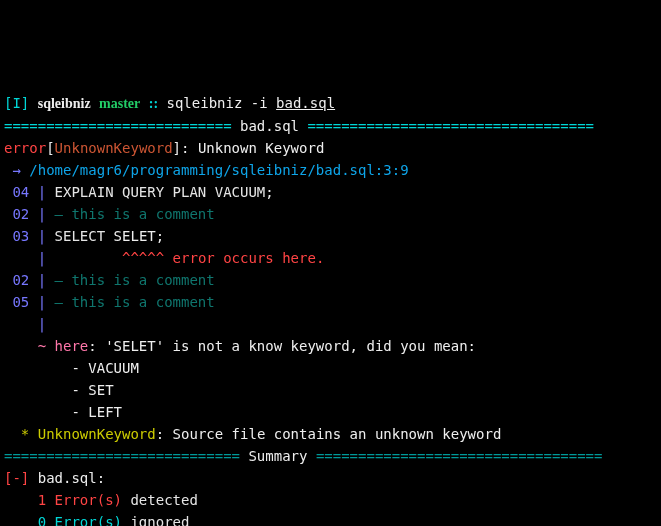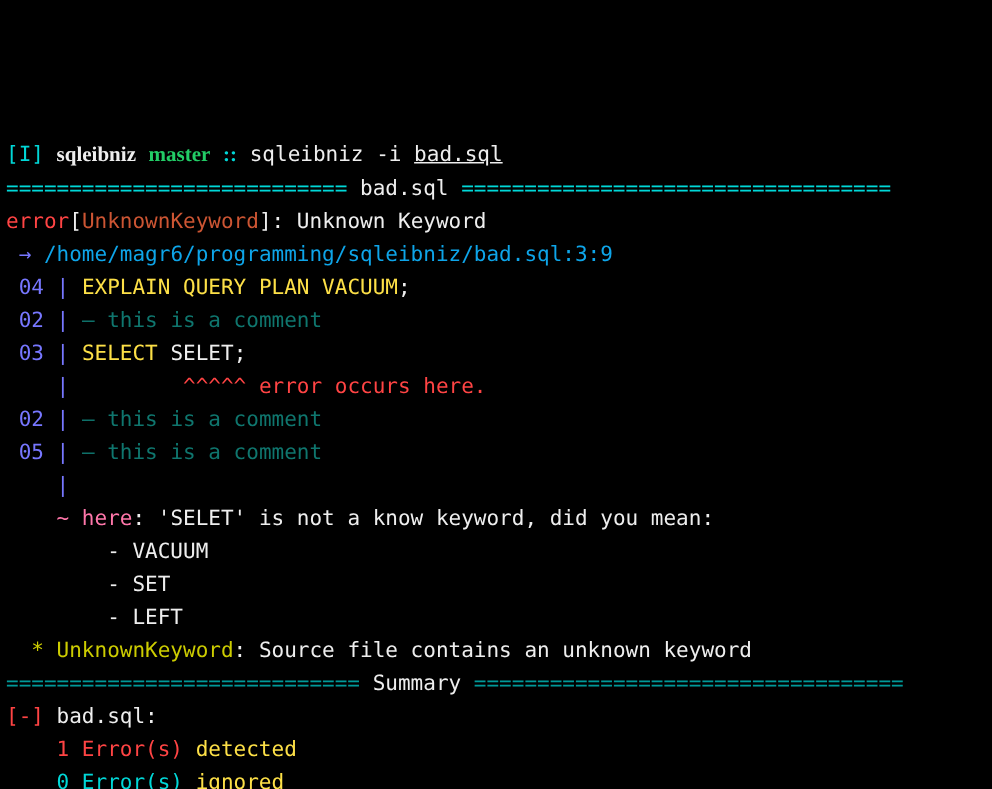--- a/index.html
+++ b/index.html
@@ -15,21 +15,21 @@
     box-sizing: border-box;
     white-space: pre;
   }
   .cyan { color: #00d7d7; }
   .cyan-dim { color: #009999; }
   .red { color: #ff4444; margin-top: 29px; }
   .orange { color: #0ea5e9; }
   .grey { color: #0f766e; }
   .white { color: #eee; }
   .green { color: #22cc66; }
-  .magenta { color: #fde047; }
+  .magenta { color: #e5e5e5; }
   .blue { color: #7777ff; }
   .pink { color: #ff77aa; }
   .yellow { color: #cccc00; }
   .rust { color: #cc5533; }
   .bold { font-weight: bold; font-family: Liberation Serif, serif; }
   .underline { text-decoration: underline; }
 </style>
 </head>
 <body>
 

